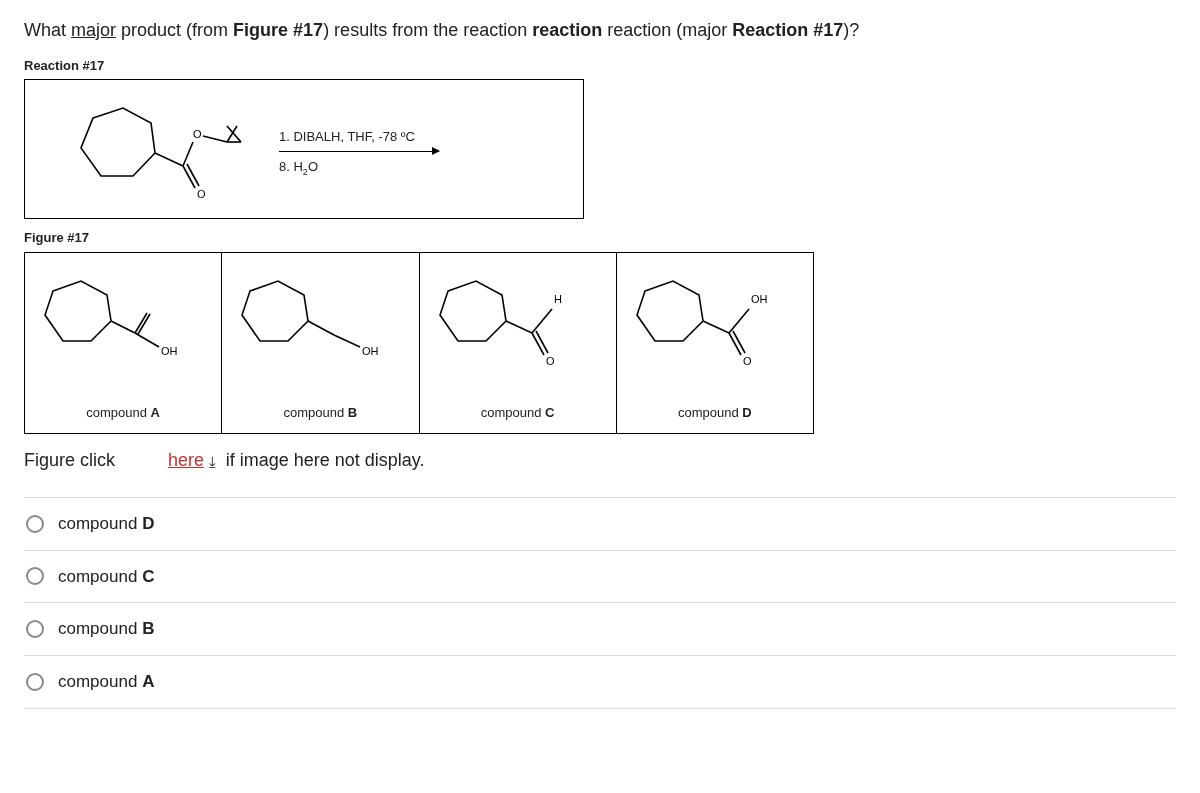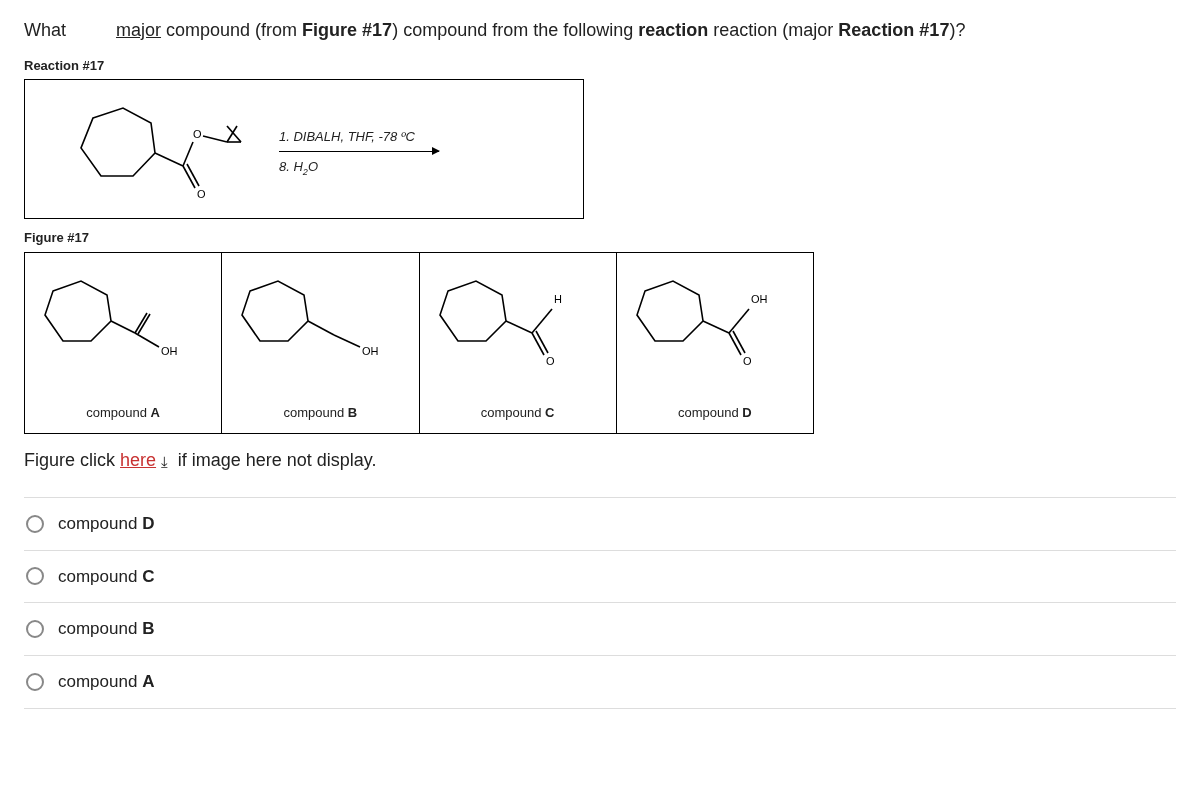--- a/index.html
+++ b/index.html
@@ -5,21 +5,21 @@
   * { box-sizing: border-box; }
   body {
     font-family: "Helvetica Neue", Arial, sans-serif;
     color: #222;
     margin: 0;
     padding: 18px 24px;
     font-size: 18px;
     line-height: 1.4;
   }
   .question { margin-bottom: 14px; }
-  .u { text-decoration: underline; margin-left: 45px; }
+  .u { text-decoration: underline; }
   .b { font-weight: 700; }
   .section-label {
     font-size: 13px;
     font-weight: 700;
     margin: 6px 0 4px 0;
   }
   .reaction-box {
     border: 1.8px solid #000;
     width: 560px;
     height: 140px;
@@ -29,21 +29,21 @@
     position: absolute;
     left: 38px;
     top: 18px;
   }
   .conditions {
     position: absolute;
     left: 254px;
     top: 46px;
     font-size: 13px;
   }
-  .cond-line { margin: 2px 0; font-style: italic; }
+  .cond-line { margin: 2px 0; }
   .arrow-line {
     width: 160px;
     height: 1.5px;
     background: #000;
     margin: 4px 0 6px 0;
     position: relative;
   }
   .arrow-line::after {
     content:"";
     position: absolute;
@@ -68,21 +68,21 @@
   .figure-cell:last-child { border-right: none; }
   .cell-label {
     position: absolute;
     bottom: 10px; left: 0; right: 0;
     text-align: center;
     font-size: 13px;
   }
   .cell-label .b { font-weight: 700; }
 
   .help-line { margin-top: 14px; font-size: 18px; }
-  .link { color: #c83232; text-decoration: underline; }
+  .link { color: #c83232; text-decoration: underline; margin-left: 48px; }
   .dl-icon { font-size: 15px; position: relative; top:1px; }
 
   .options { margin-top: 24px; border-top: 1px solid #ddd; }
   .option {
     display: flex; align-items: center;
     gap: 14px;
     padding: 14px 2px;
     border-bottom: 1px solid #ddd;
     font-size: 17px;
   }
@@ -92,21 +92,21 @@
     border: 2px solid #888;
     border-radius: 50%;
     flex-shrink: 0;
   }
   .opt-b { font-weight: 700; }
 </style>
 </head>
 <body>
 
 <div class="question">
-  <span>What </span><span class="u">major</span><span> compound (from </span><span class="b">Figure #17</span><span>) compound from the following </span><span class="b">reaction</span><span> reaction (major </span><span class="b">Reaction #17</span><span>)?</span>
+  <span>What </span><span class="u">major</span><span> product (from </span><span class="b">Figure #17</span><span>) results from the reaction </span><span class="b">reaction</span><span> reaction (major </span><span class="b">Reaction #17</span><span>)?</span>
 </div>
 
 <div class="section-label">Reaction #17</div>
 
 <div class="reaction-box">
 
   <svg class="reactant-svg" width="180" height="110" viewBox="0 0 180 110">
 
     <g stroke="#000" stroke-width="1.6" fill="none">
       <polygon points="30,20 60,10 88,25 92,55 70,78 38,78 18,50"></polygon>

